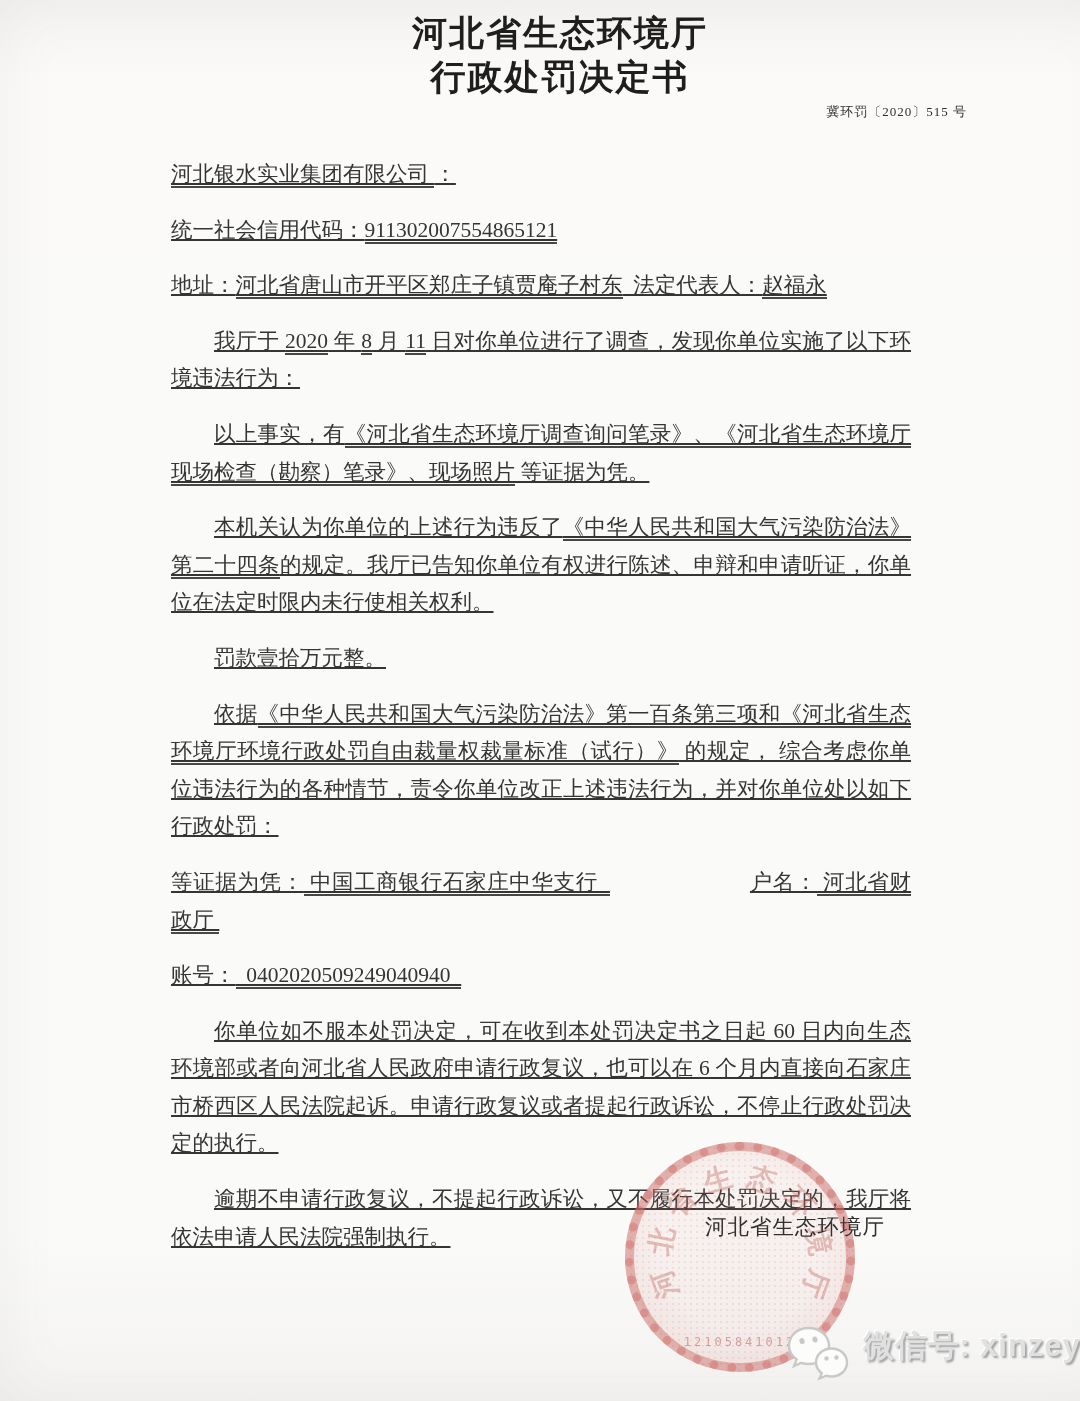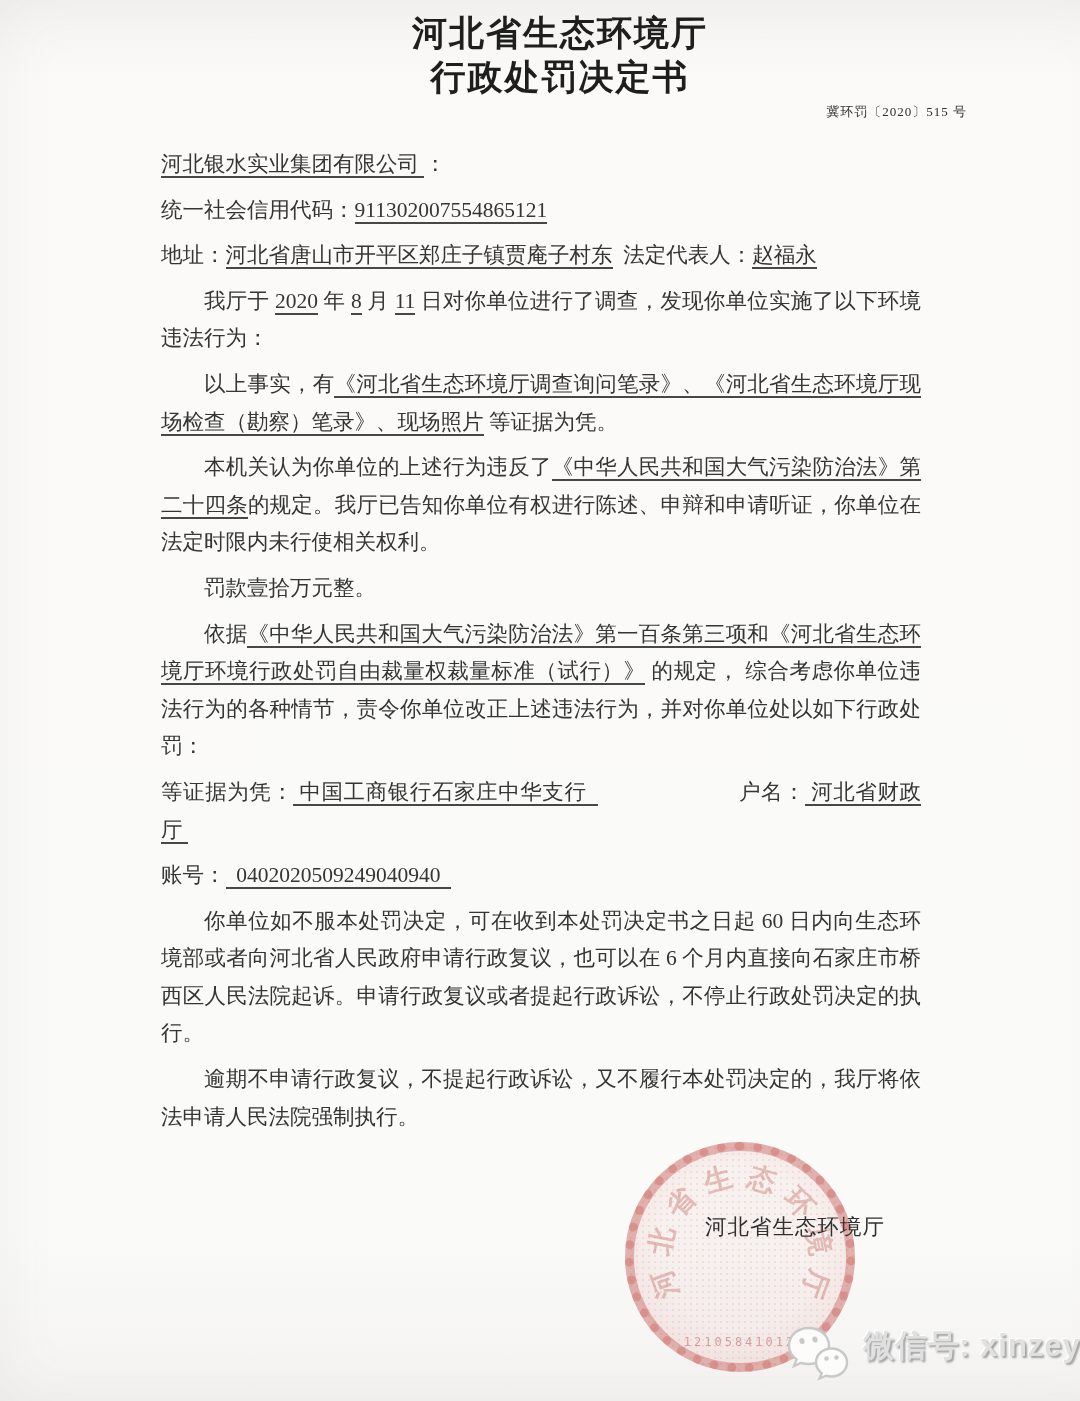--- a/index.html
+++ b/index.html
@@ -49,22 +49,23 @@
     position: absolute;
     top: 138px;
     left: 153px;
     width: 776px;
     font-size: 21.5px;
     line-height: 37.6px;
     text-align: justify;
     color: #353535;
   }
   .doc-body p {
-    margin: 8px;
+    margin: 18px;
     padding: 0;
+    text-decoration: underline;
   }
   .doc-body p.indent { text-indent: 2em; }
   .u {
     border-bottom: 2px solid #474747;
   }
   .col-gap {
     display: inline-block;
     width: 140px;
   }
 

